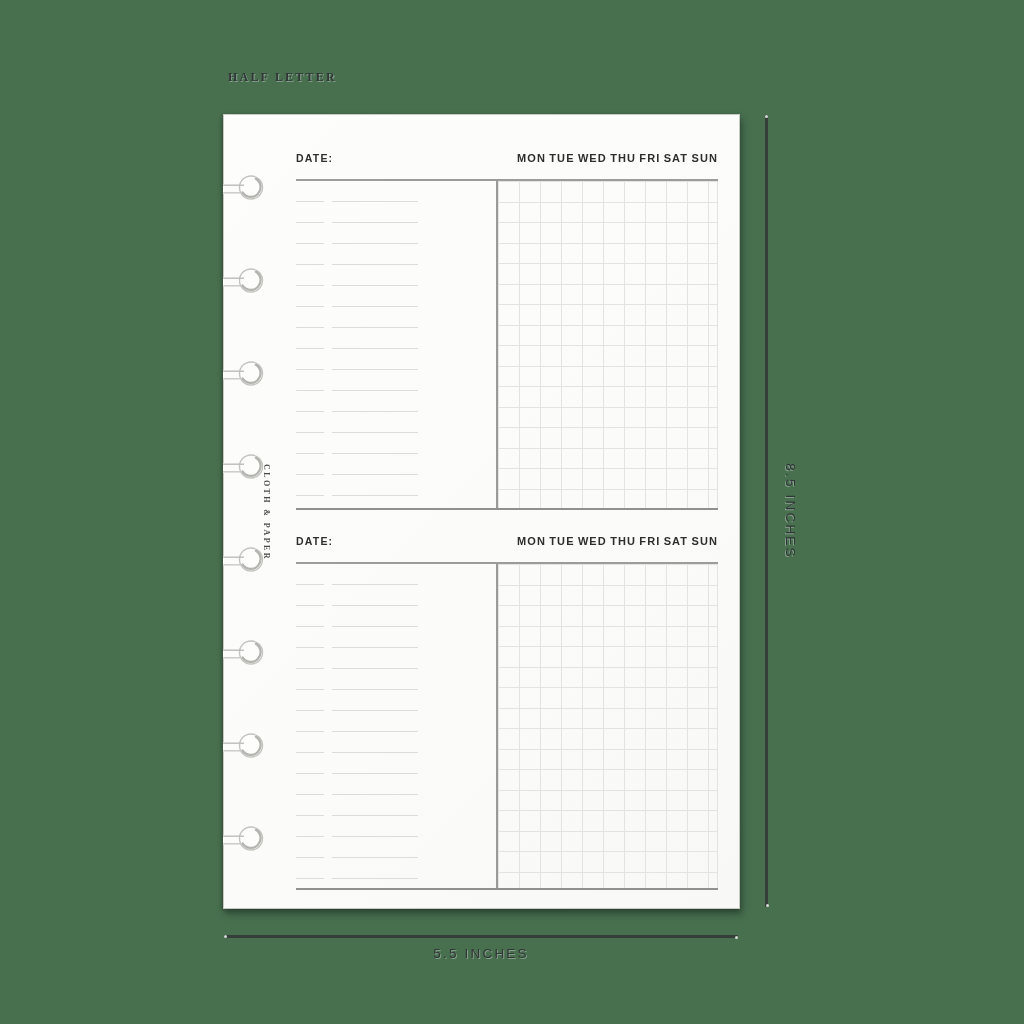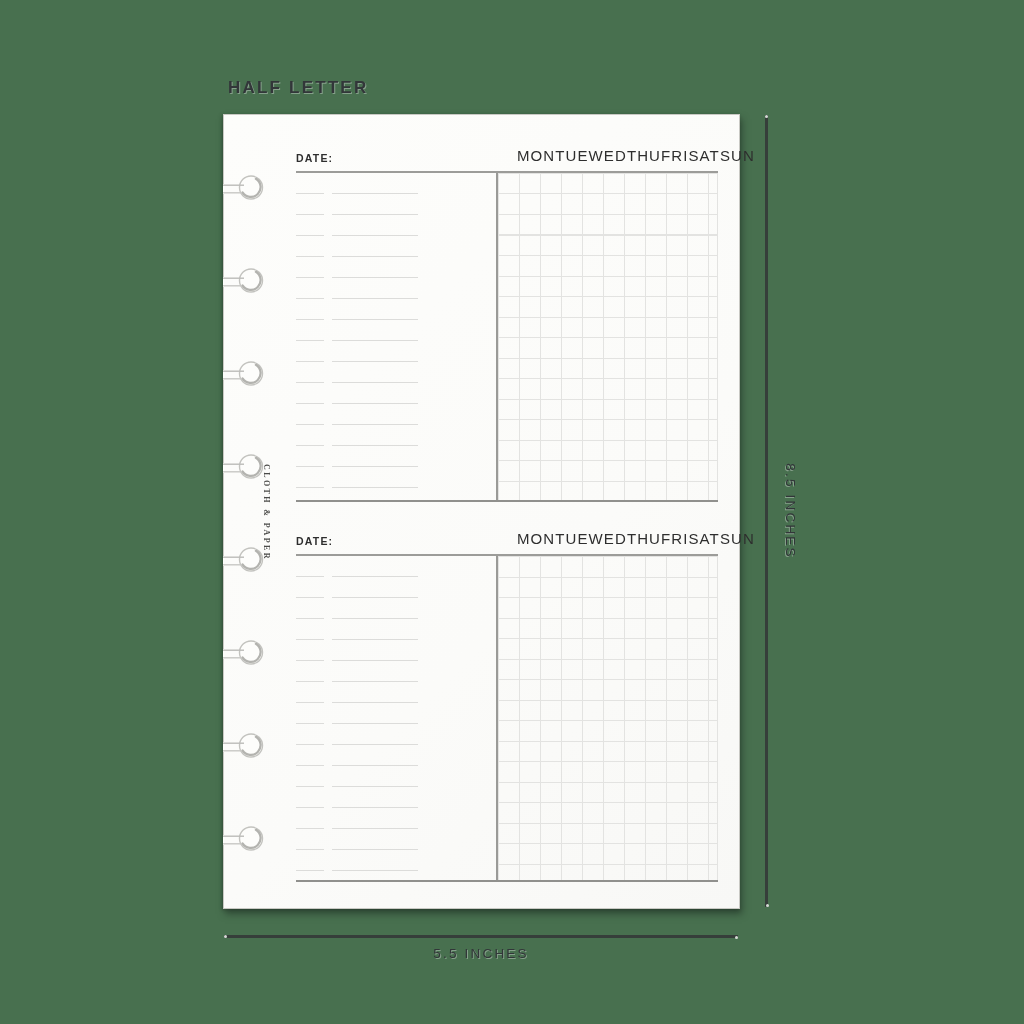--- a/index.html
+++ b/index.html
@@ -13,21 +13,21 @@
 
   
   .annot-text {
     position: absolute;
     color: #323639;
     text-shadow: 1px 1px 0 rgba(250,250,248,0.35);
     letter-spacing: 2.2px;
     font-weight: 600;
     white-space: nowrap;
   }
-  .size-label { left: 228px; top: 78px; font-size: 17px; }
+  .size-label { left: 228px; top: 70px; font-size: 12px; font-family: Liberation Serif, serif; }
   .v-dim-label {
     left: 790px; top: 511px; font-size: 13.5px; font-weight: 500;
     transform: translate(-50%,-50%) rotate(90deg);
   }
   .h-dim-label {
     left: 481px; top: 946px; font-size: 13.5px; font-weight: 400;
     transform: translateX(-50%);
   }
   .dim-line { position: absolute; background: #363e3a; }
   .v-dim-line { left: 765px; top: 115px; width: 3px; height: 792px; }
@@ -60,32 +60,32 @@
     color: #4b4b49; display: flex; align-items: center; justify-content: center;
     white-space: nowrap;
   }
 
   
   .panel { position: absolute; left: 72px; width: 422px; }
   .panel-1 { top: 27px; }
   .panel-2 { top: 410px; }
   .panel-header {
     height: 22px; border-bottom: 2px solid #9c9c99;
-    display: flex; align-items: flex-end; padding-bottom: 7px;
+    display: flex; align-items: flex-end; padding-bottom: 15px;
     box-sizing: content-box;
   }
   .date-label {
     font-size: 10.5px; letter-spacing: 1.2px; font-weight: 600; color: #2e2e2e;
   }
   .days {
     margin-left: auto; width: 201px;
     display: flex; justify-content: space-between; align-items: flex-end;
   }
   .day {
-    font-size: 15px; letter-spacing: 1.1px; font-weight: 400; color: #2e2e2e;
+    font-size: 11px; letter-spacing: 1.1px; font-weight: 700; color: #2e2e2e;
   }
   .panel-body {
     display: flex; border-bottom: 2px solid #90908d; box-sizing: content-box;
   }
   .panel-1 .panel-body { height: 327px; }
   .panel-2 .panel-body { height: 324px; }
   .lines-col {
     width: 200px; height: 100%;
     background-image:
       repeating-linear-gradient(to bottom, transparent 0, transparent 20px, #dcdcda 20px, #dcdcda 21px),

